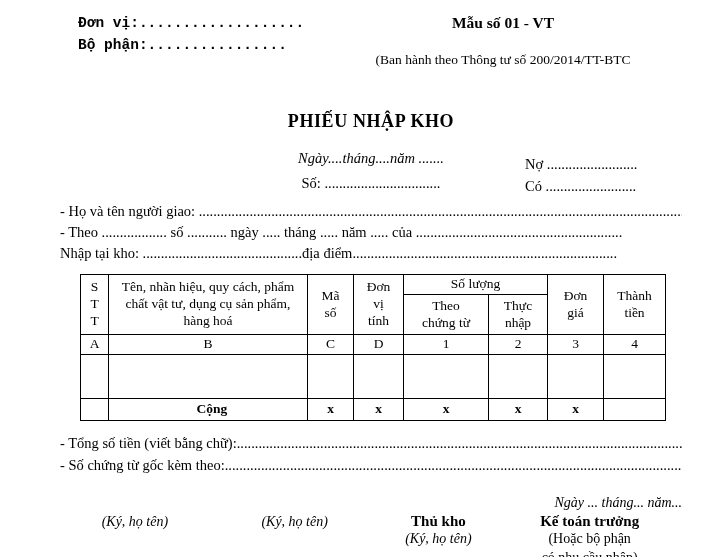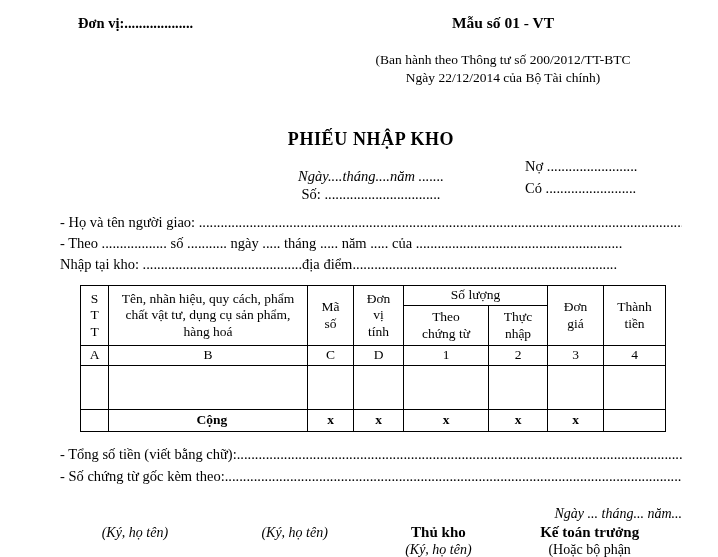--- a/index.html
+++ b/index.html
@@ -6,32 +6,32 @@
   .page {
     position: relative;
     width: 718px; height: 557px;
     background: #ffffff;
     color: #000;
     font-family: "Liberation Serif", "DejaVu Serif", serif;
     overflow: hidden;
   }
   
   .top { display: flex; justify-content: space-between; padding: 13px 40px 0 78px; }
-  .top-left { font-weight: bold; font-size: 14.5px; line-height: 1.5; white-space: nowrap; }
+  .top-left { font-weight: bold; font-size: 14.5px; line-height: 1.5; white-space: nowrap; font-family: Liberation Mono, monospace; }
   .top-right { width: 350px; text-align: center; font-size: 13.5px; line-height: 1.35; }
   .form-no { font-weight: bold; font-size: 15.5px; margin-bottom: 17px; }
 
   .content { margin: 0 36px 0 60px; } 
 
   
   .title-block { position: relative; text-align: center; margin-top: 42px; }
   .doc-title { font-weight: bold; font-size: 18px; letter-spacing: 0.6px; }
   .title-date { font-style: italic; font-size: 14.5px; margin-top: 18px; }
-  .title-no { font-size: 14.5px; margin-top: 1px; }
-  .debit-credit { position: absolute; left: 465px; top: 27px; text-align: left;
+  .title-no { font-size: 14.5px; margin-top: 8px; }
+  .debit-credit { position: absolute; left: 465px; top: 43px; text-align: left;
                   font-size: 14.5px; line-height: 1.5; white-space: nowrap; }
 
   
   .info { margin-top: 9px; font-size: 14.5px; line-height: 1.45; }
   .dotline { white-space: nowrap; overflow: hidden; }
 
   
   .grid-table { border-collapse: collapse; table-layout: fixed; margin: 10px 0 0 20px;
                 font-size: 13.5px; }
   .grid-table th, .grid-table td {
@@ -66,25 +66,25 @@
   .sig-note { font-size: 14px; line-height: 1.35; }
 </style>
 </head>
 <body>
 
 <div class="page">
 
   <div class="top">
     <div class="top-left">
       <div>Đơn vị:...................</div>
+      <div>Bộ phận:................</div>
     </div>
     <div class="top-right">
       <div class="form-no">Mẫu số 01 - VT</div>
-      <div>(Ban hành theo Thông tư số 200/2012/TT-BTC</div>
-      <div>Ngày 22/12/2014 của Bộ Tài chính)</div>
+      <div>(Ban hành theo Thông tư số 200/2014/TT-BTC</div>
     </div>
   </div>
 
   <div class="content">
 
     <div class="title-block">
       <div class="doc-title">PHIẾU NHẬP KHO</div>
       <div class="title-date">Ngày....tháng....năm .......</div>
       <div class="title-no">Số: ................................</div>
       <div class="debit-credit">

